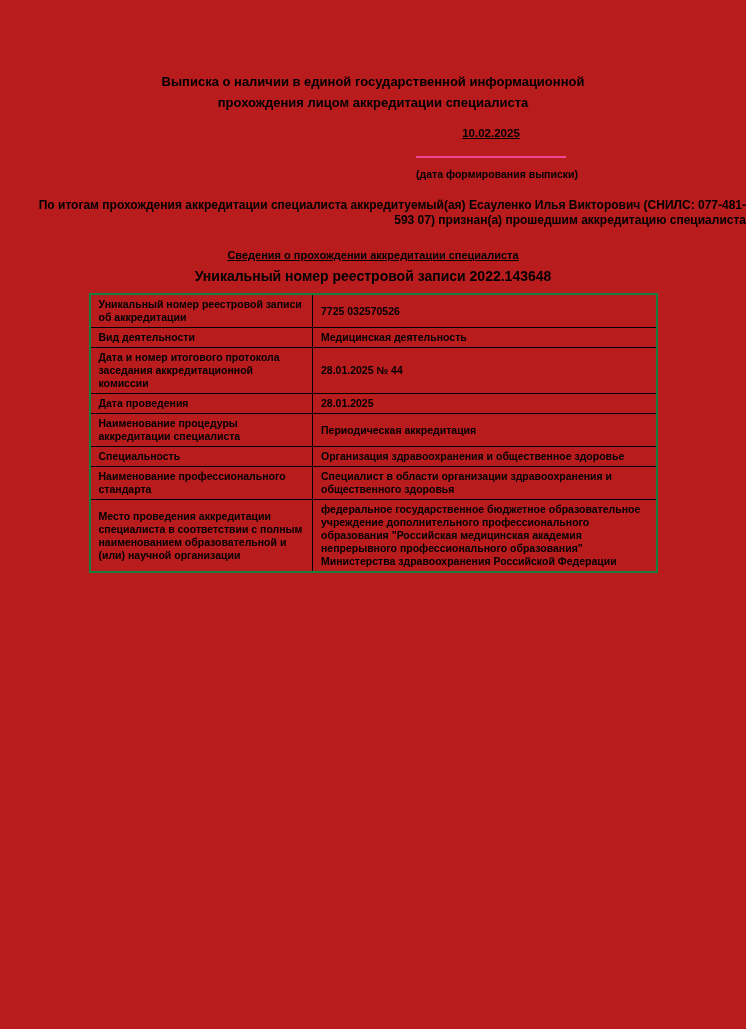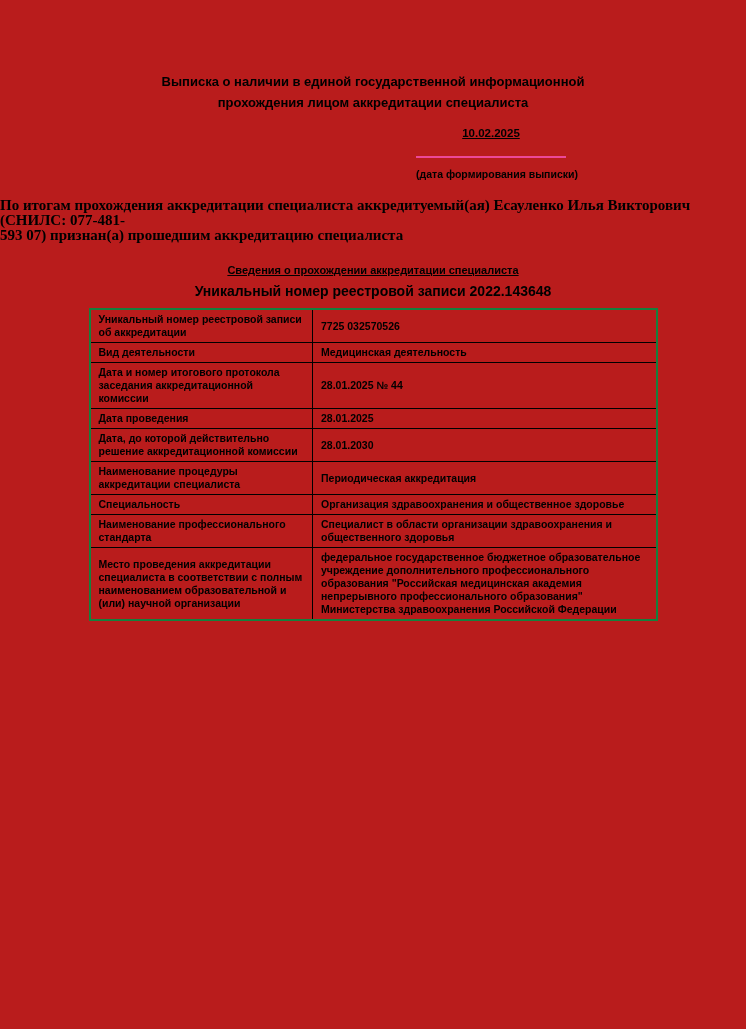--- a/index.html
+++ b/index.html
@@ -32,24 +32,23 @@
     text-decoration: underline;
   }
   .date-caption {
     font-size: 10.5px;
     line-height: 13px;
     padding-top: 10px;
     white-space: nowrap;
   }
   .intro {
     margin-top: 17px;
-    text-align: left;
-    font-size: 15px;
+    text-align: right;
+    font-size: 12px;
     line-height: 15px;
-    font-family: Liberation Serif, serif;
   }
   .section-heading {
     margin-top: 21px;
     text-align: center;
     font-size: 11px;
     text-decoration: underline;
   }
   .record-heading {
     margin-top: 7px;
     text-align: center;
@@ -113,24 +112,20 @@
       </tr>
       <tr>
         <td>Дата и номер итогового протокола заседания аккредитационной комиссии</td>
         <td>28.01.2025 № 44</td>
       </tr>
       <tr>
         <td>Дата проведения</td>
         <td>28.01.2025</td>
       </tr>
       <tr>
-        <td>Дата, до которой действительно решение аккредитационной комиссии</td>
-        <td>28.01.2030</td>
-      </tr>
-      <tr>
         <td>Наименование процедуры аккредитации специалиста</td>
         <td>Периодическая аккредитация</td>
       </tr>
       <tr>
         <td>Специальность</td>
         <td>Организация здравоохранения и общественное здоровье</td>
       </tr>
       <tr>
         <td>Наименование профессионального стандарта</td>
         <td>Специалист в области организации здравоохранения и общественного здоровья</td>

